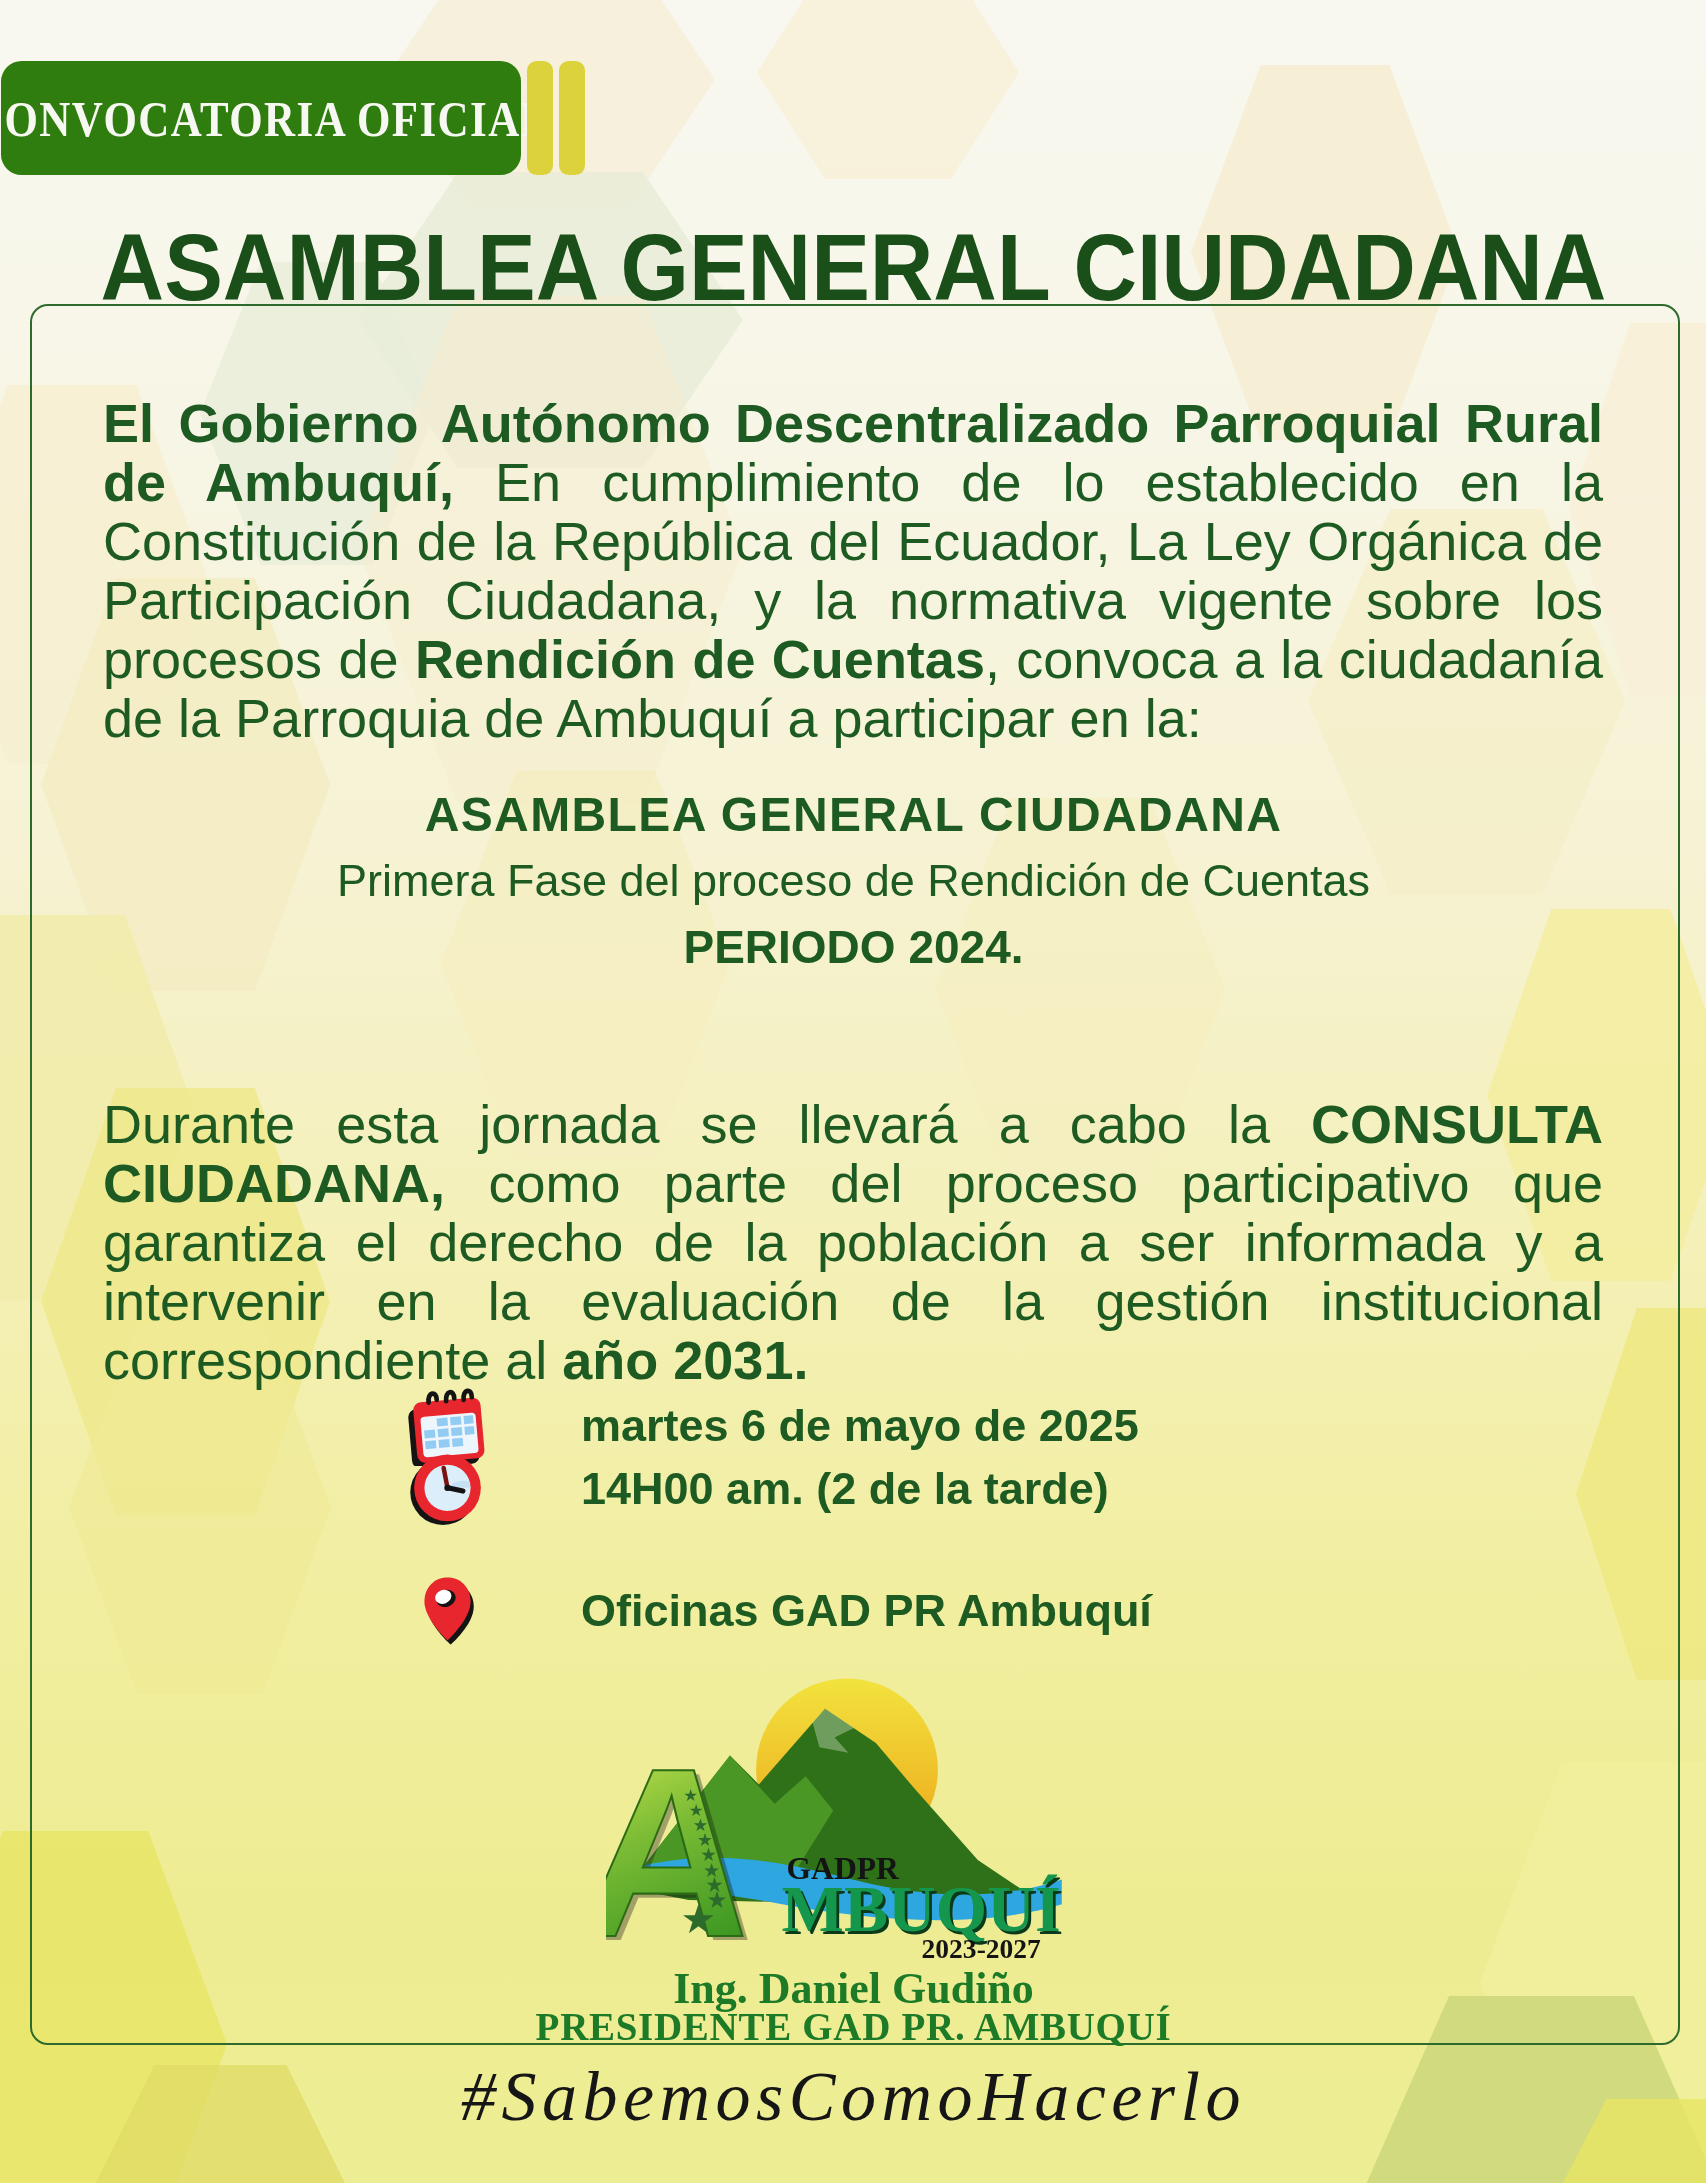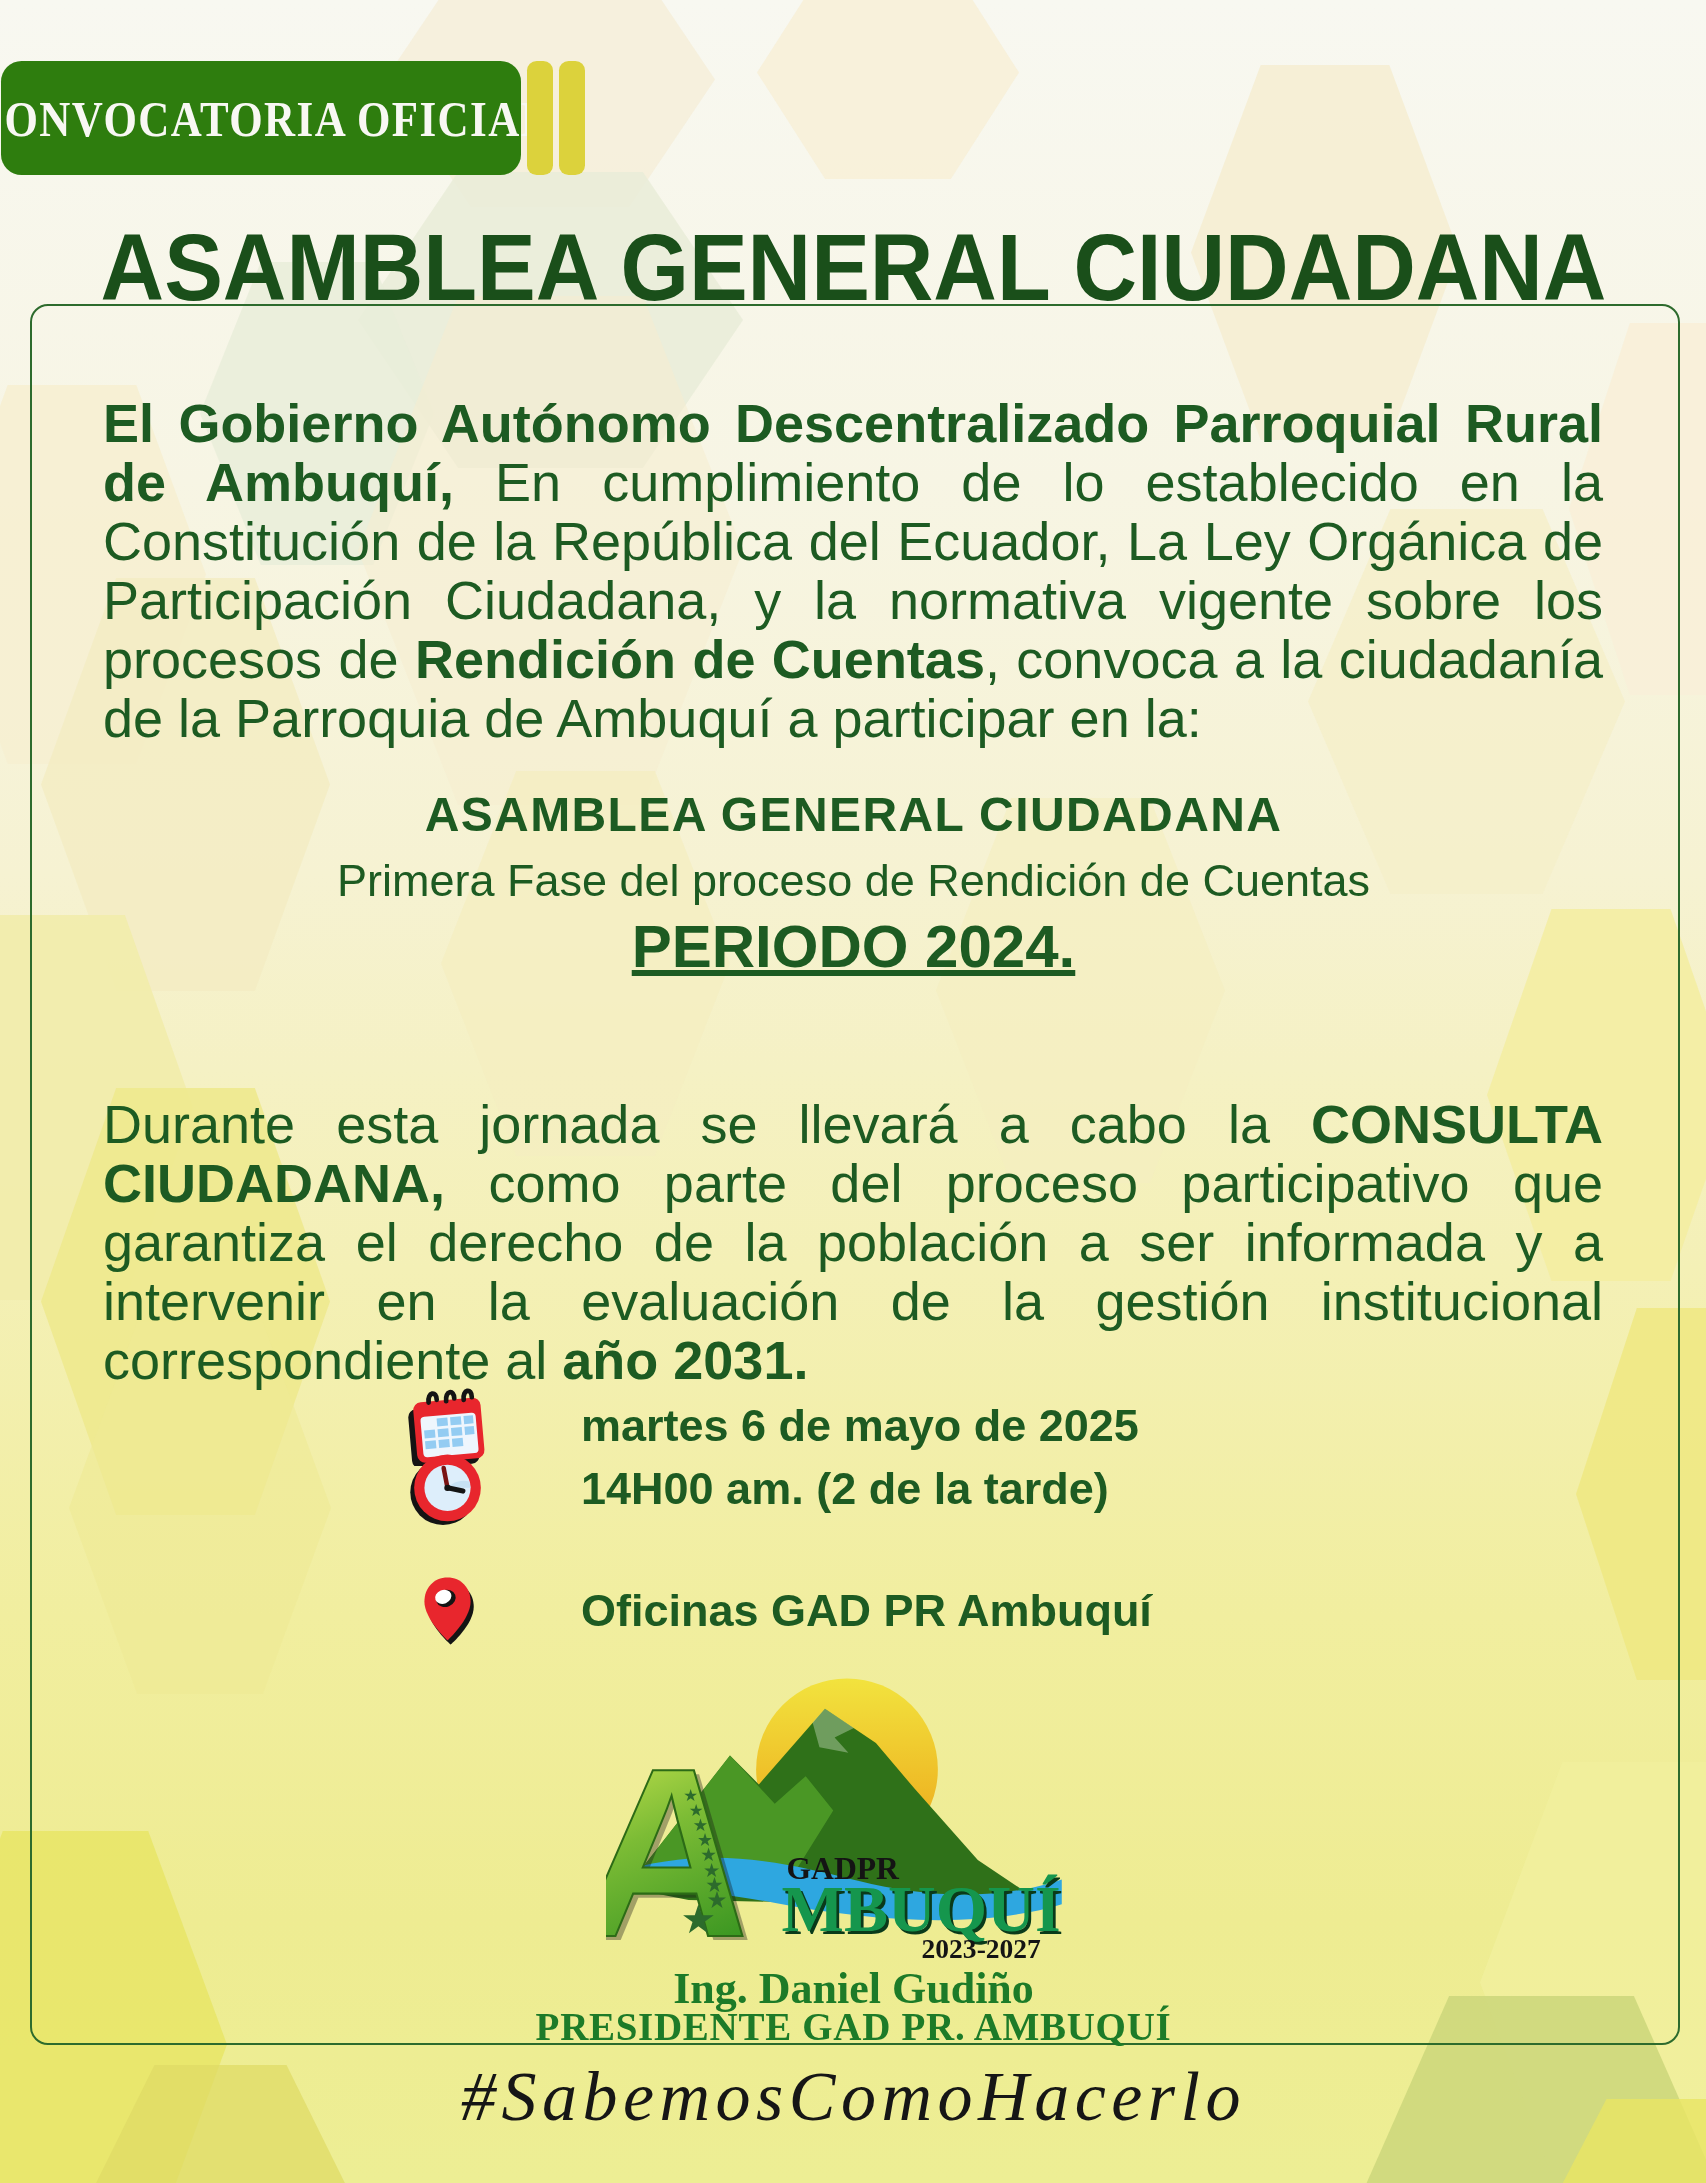--- a/index.html
+++ b/index.html
@@ -44,21 +44,21 @@
   .para b{font-weight:bold;}
   .p-intro{top:340px;}
   .p-consulta{top:1041px;}
 
   .event-block{
     position:absolute; left:0; top:782px; width:100%;
     text-align:center; color:#1d5b22; line-height:66px;
   }
   .event-line1{font-size:48px; font-weight:bold; letter-spacing:1.4px;}
   .event-line2{font-size:45px;}
-  .event-line3{font-size:60px; font-weight:bold;text-decoration:underline;}
+  .event-line3{font-size:46px; font-weight:bold;}
 
   .detail-row{position:absolute; left:407px; display:flex; align-items:center; height:85px;}
   .detail-row .iconbox{width:81px; display:flex; justify-content:center;}
   .detail-label{margin-left:93px; font-size:45px; font-weight:bold; color:#1d5b22; white-space:nowrap;}
   .row1{top:1383px;} .row2{top:1446px;} .row3{top:1568px;}
 
   .logo{position:absolute; left:606px; top:1666px;}
 
   .sig{position:absolute; left:0; width:100%; text-align:center;
        font-family:"Liberation Serif", serif; font-weight:bold; color:#1d7b28; white-space:nowrap;}

